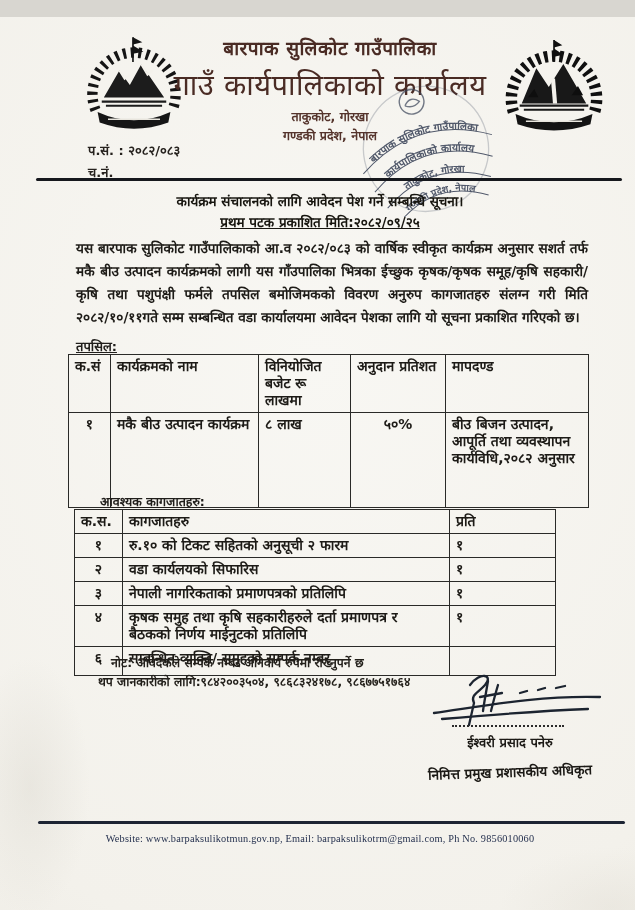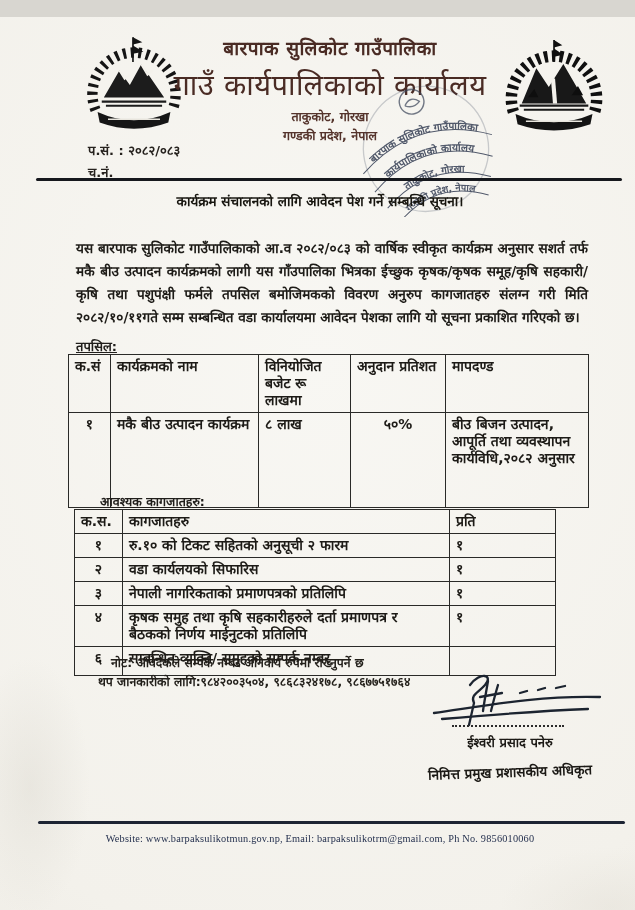--- a/index.html
+++ b/index.html
@@ -133,20 +133,21 @@
   </svg>
 
   <div class="refs">
     <div>प.सं. : २०८२/०८३</div>
     <div>च.नं.</div>
   </div>
 
   <div class="rule rule-top"></div>
 
   <div class="notice-title">कार्यक्रम संचालनको लागि आवेदन पेश गर्ने सम्बन्धि सूचना।</div>
+  <div class="notice-date">प्रथम पटक प्रकाशित मिति:२०८२/०९/२५</div>
 
   <div class="body-para">यस बारपाक सुलिकोट गाउँपालिकाको आ.व २०८२/०८३ को वार्षिक स्वीकृत कार्यक्रम अनुसार सशर्त तर्फ मकै बीउ उत्पादन कार्यक्रमको लागी यस गाँउपालिका भित्रका ईच्छुक कृषक/कृषक समूह/कृषि सहकारी/ कृषि तथा पशुपंक्षी फर्मले तपसिल बमोजिमकको विवरण अनुरुप कागजातहरु संलग्न गरी मिति २०८२/१०/११गते सम्म सम्बन्धित वडा कार्यालयमा आवेदन पेशका लागि यो सूचना प्रकाशित गरिएको छ।</div>
   <div class="tapasil">तपसिल:</div>
 
   <table class="t1">
     <colgroup>
         <col class="c0">
         <col class="c1">
         <col class="c2">
         <col class="c3">

